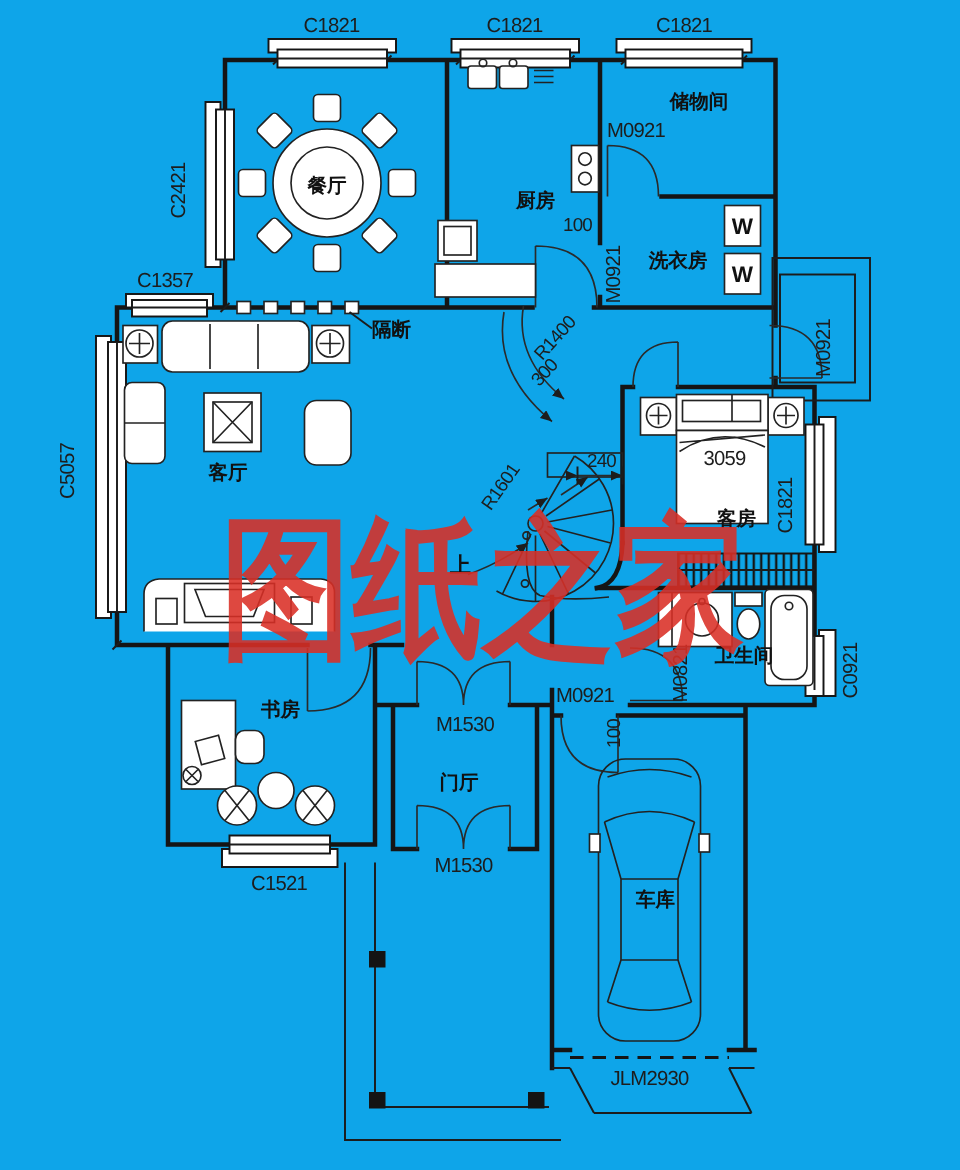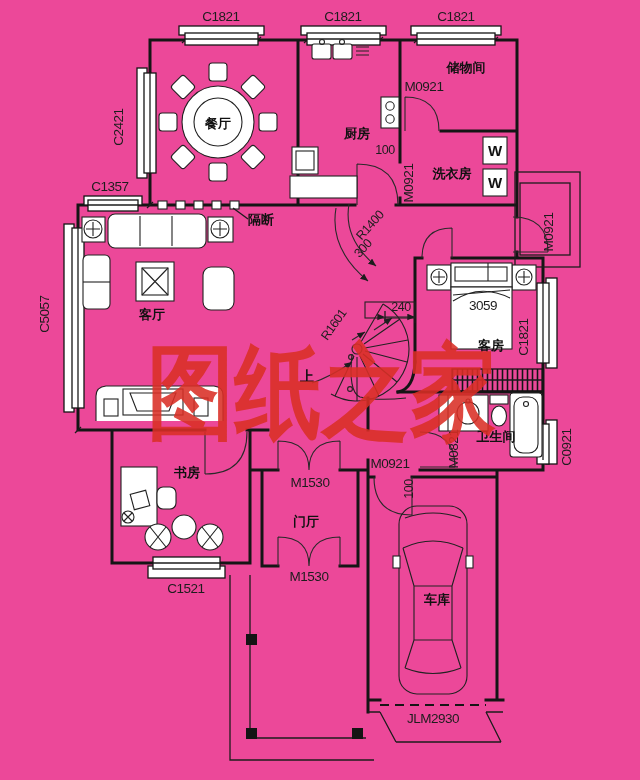--- a/index.html
+++ b/index.html
@@ -1,16 +1,16 @@
 <!DOCTYPE html>
 <html><head>
 <meta charset="utf-8">
 <style>
   html,body{margin:0;padding:0;background:#ffffff;}
-  .canvas{position:relative;width:640px;height:780px;background:#ec4899;overflow:hidden;
+  .canvas{position:relative;width:640px;height:780px;background:#0ea5e9;overflow:hidden;
           font-family:"Liberation Sans", sans-serif;}
   svg{position:absolute;left:0;top:0;}
   .wall{stroke:#151515;stroke-width:3;fill:none;stroke-linecap:square;}
   .thin{stroke:#1c1c1c;stroke-width:1.3;fill:none;}
   .furn{stroke:#222;stroke-width:1.1;fill:#fff;}
   .furnl{stroke:#222;stroke-width:1.1;fill:none;}
   .door{stroke:#2a2a2a;stroke-width:1.1;fill:none;}
   .win{stroke:#151515;stroke-width:1.3;fill:#fff;}
   .dimtx{font-family:"Liberation Sans",sans-serif;font-size:13.5px;fill:#1d1d1d;letter-spacing:-0.5px;}
   .dimsm{font-family:"Liberation Sans",sans-serif;font-size:12.5px;fill:#1d1d1d;letter-spacing:-0.5px;}

